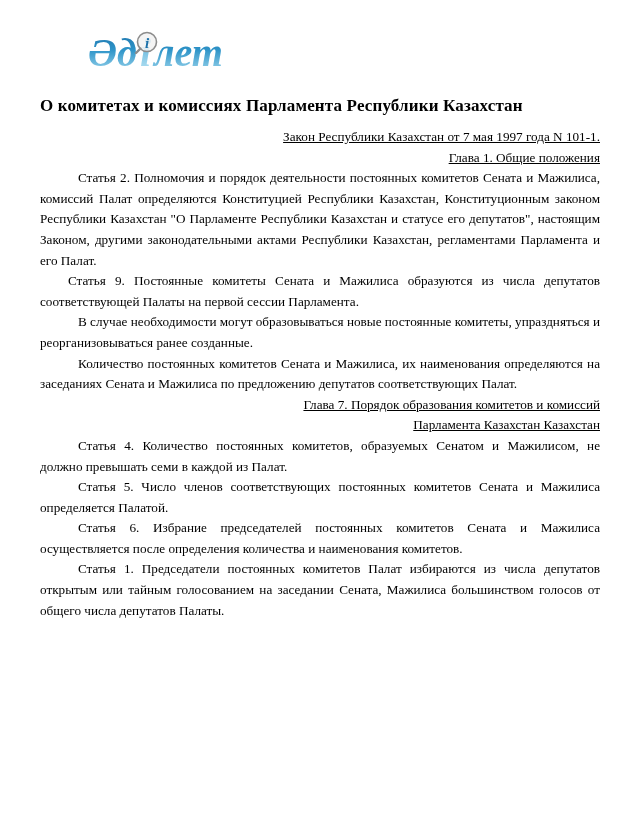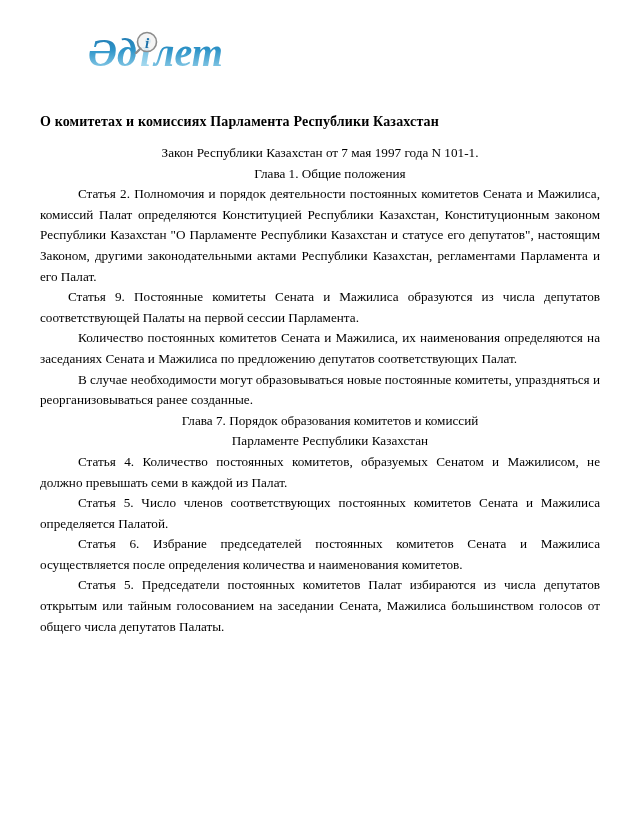--- a/index.html
+++ b/index.html
@@ -31,39 +31,40 @@
     margin-left: 48px;
   }
   .logo-svg {
     display: block;
   }
 
   
   .doc-title {
     font-family: "Liberation Serif", "DejaVu Serif", serif;
     font-weight: bold;
-    font-size: 14px;
+    font-size: 17px;
     line-height: 15px;
-    margin: 32px 0 0 0;
+    margin: 16px 0 0 0;
     letter-spacing: 0.15px;
   }
 
   
   .doc-body {
     margin-top: 14px;
     font-size: 13.2px;
     line-height: 20.6px;
   }
   p.para {
     margin: 0;
     text-align: justify;
     text-justify: inter-word;
   }
   p.para.noj {
-    text-align: center;
+    text-align: right;
+    text-decoration: underline;
   }
   
   .ind-0  { text-indent: 0; }
   .ind-1  { text-indent: 20px; }
   .ind-2  { text-indent: 28px; }
   .ind-3  { text-indent: 38px; }
   .gap-lg { margin-top: 20px; }
   .gap-xl { margin-top: 28px; }
 </style>
 </head>
@@ -105,31 +106,31 @@
     <p class="para noj ind-0">Закон Республики Казахстан от 7 мая 1997 года N 101-1.</p>
 
     <p class="para noj ind-1">Глава 1. Общие положения</p>
 
 
     <p class="para ind-3 gap-lg">Статья 2. Полномочия и порядок деятельности постоянных комитетов Сената и Мажилиса, комиссий Палат определяются Конституцией Республики Казахстан, Конституционным законом Республики Казахстан "О Парламенте Республики Казахстан и статусе его депутатов", настоящим Законом, другими законодательными актами Республики Казахстан, регламентами Парламента и его Палат.</p>
 
 
     <p class="para ind-2 gap-lg">Статья 9. Постоянные комитеты Сената и Мажилиса образуются из числа депутатов соответствующей Палаты на первой сессии Парламента.</p>
 
+    <p class="para ind-3">В случае необходимости могут образовываться новые постоянные комитеты, упраздняться и реорганизовываться ранее созданные.</p>
+
     <p class="para ind-3">Количество постоянных комитетов Сената и Мажилиса, их наименования определяются на заседаниях Сената и Мажилиса по предложению депутатов соответствующих Палат.</p>
-
-    <p class="para ind-3">В случае необходимости могут образовываться новые постоянные комитеты, упраздняться и реорганизовываться ранее созданные.</p>
 
     <p class="para noj ind-1 gap-xl">Глава 7. Порядок образования комитетов и комиссий</p>
 
-    <p class="para noj ind-1">Парламенте Республики Казахстан</p>
+    <p class="para noj ind-1">Парламента Казахстан Казахстан</p>
 
     <p class="para ind-3 gap-lg">Статья 4. Количество постоянных комитетов, образуемых Сенатом и Мажилисом, не должно превышать семи в каждой из Палат.</p>
 
     <p class="para ind-3">Статья 5. Число членов соответствующих постоянных комитетов Сената и Мажилиса определяется Палатой.</p>
 
     <p class="para ind-3">Статья 6. Избрание председателей постоянных комитетов Сената и Мажилиса осуществляется после определения количества и наименования комитетов.</p>
 
-    <p class="para ind-3">Статья 5. Председатели постоянных комитетов Палат избираются из числа депутатов открытым или тайным голосованием на заседании Сената, Мажилиса большинством голосов от общего числа депутатов Палаты.</p>
+    <p class="para ind-3">Статья 1. Председатели постоянных комитетов Палат избираются из числа депутатов открытым или тайным голосованием на заседании Сената, Мажилиса большинством голосов от общего числа депутатов Палаты.</p>
 
 
   </div>
 </div>
 
 </body></html>

